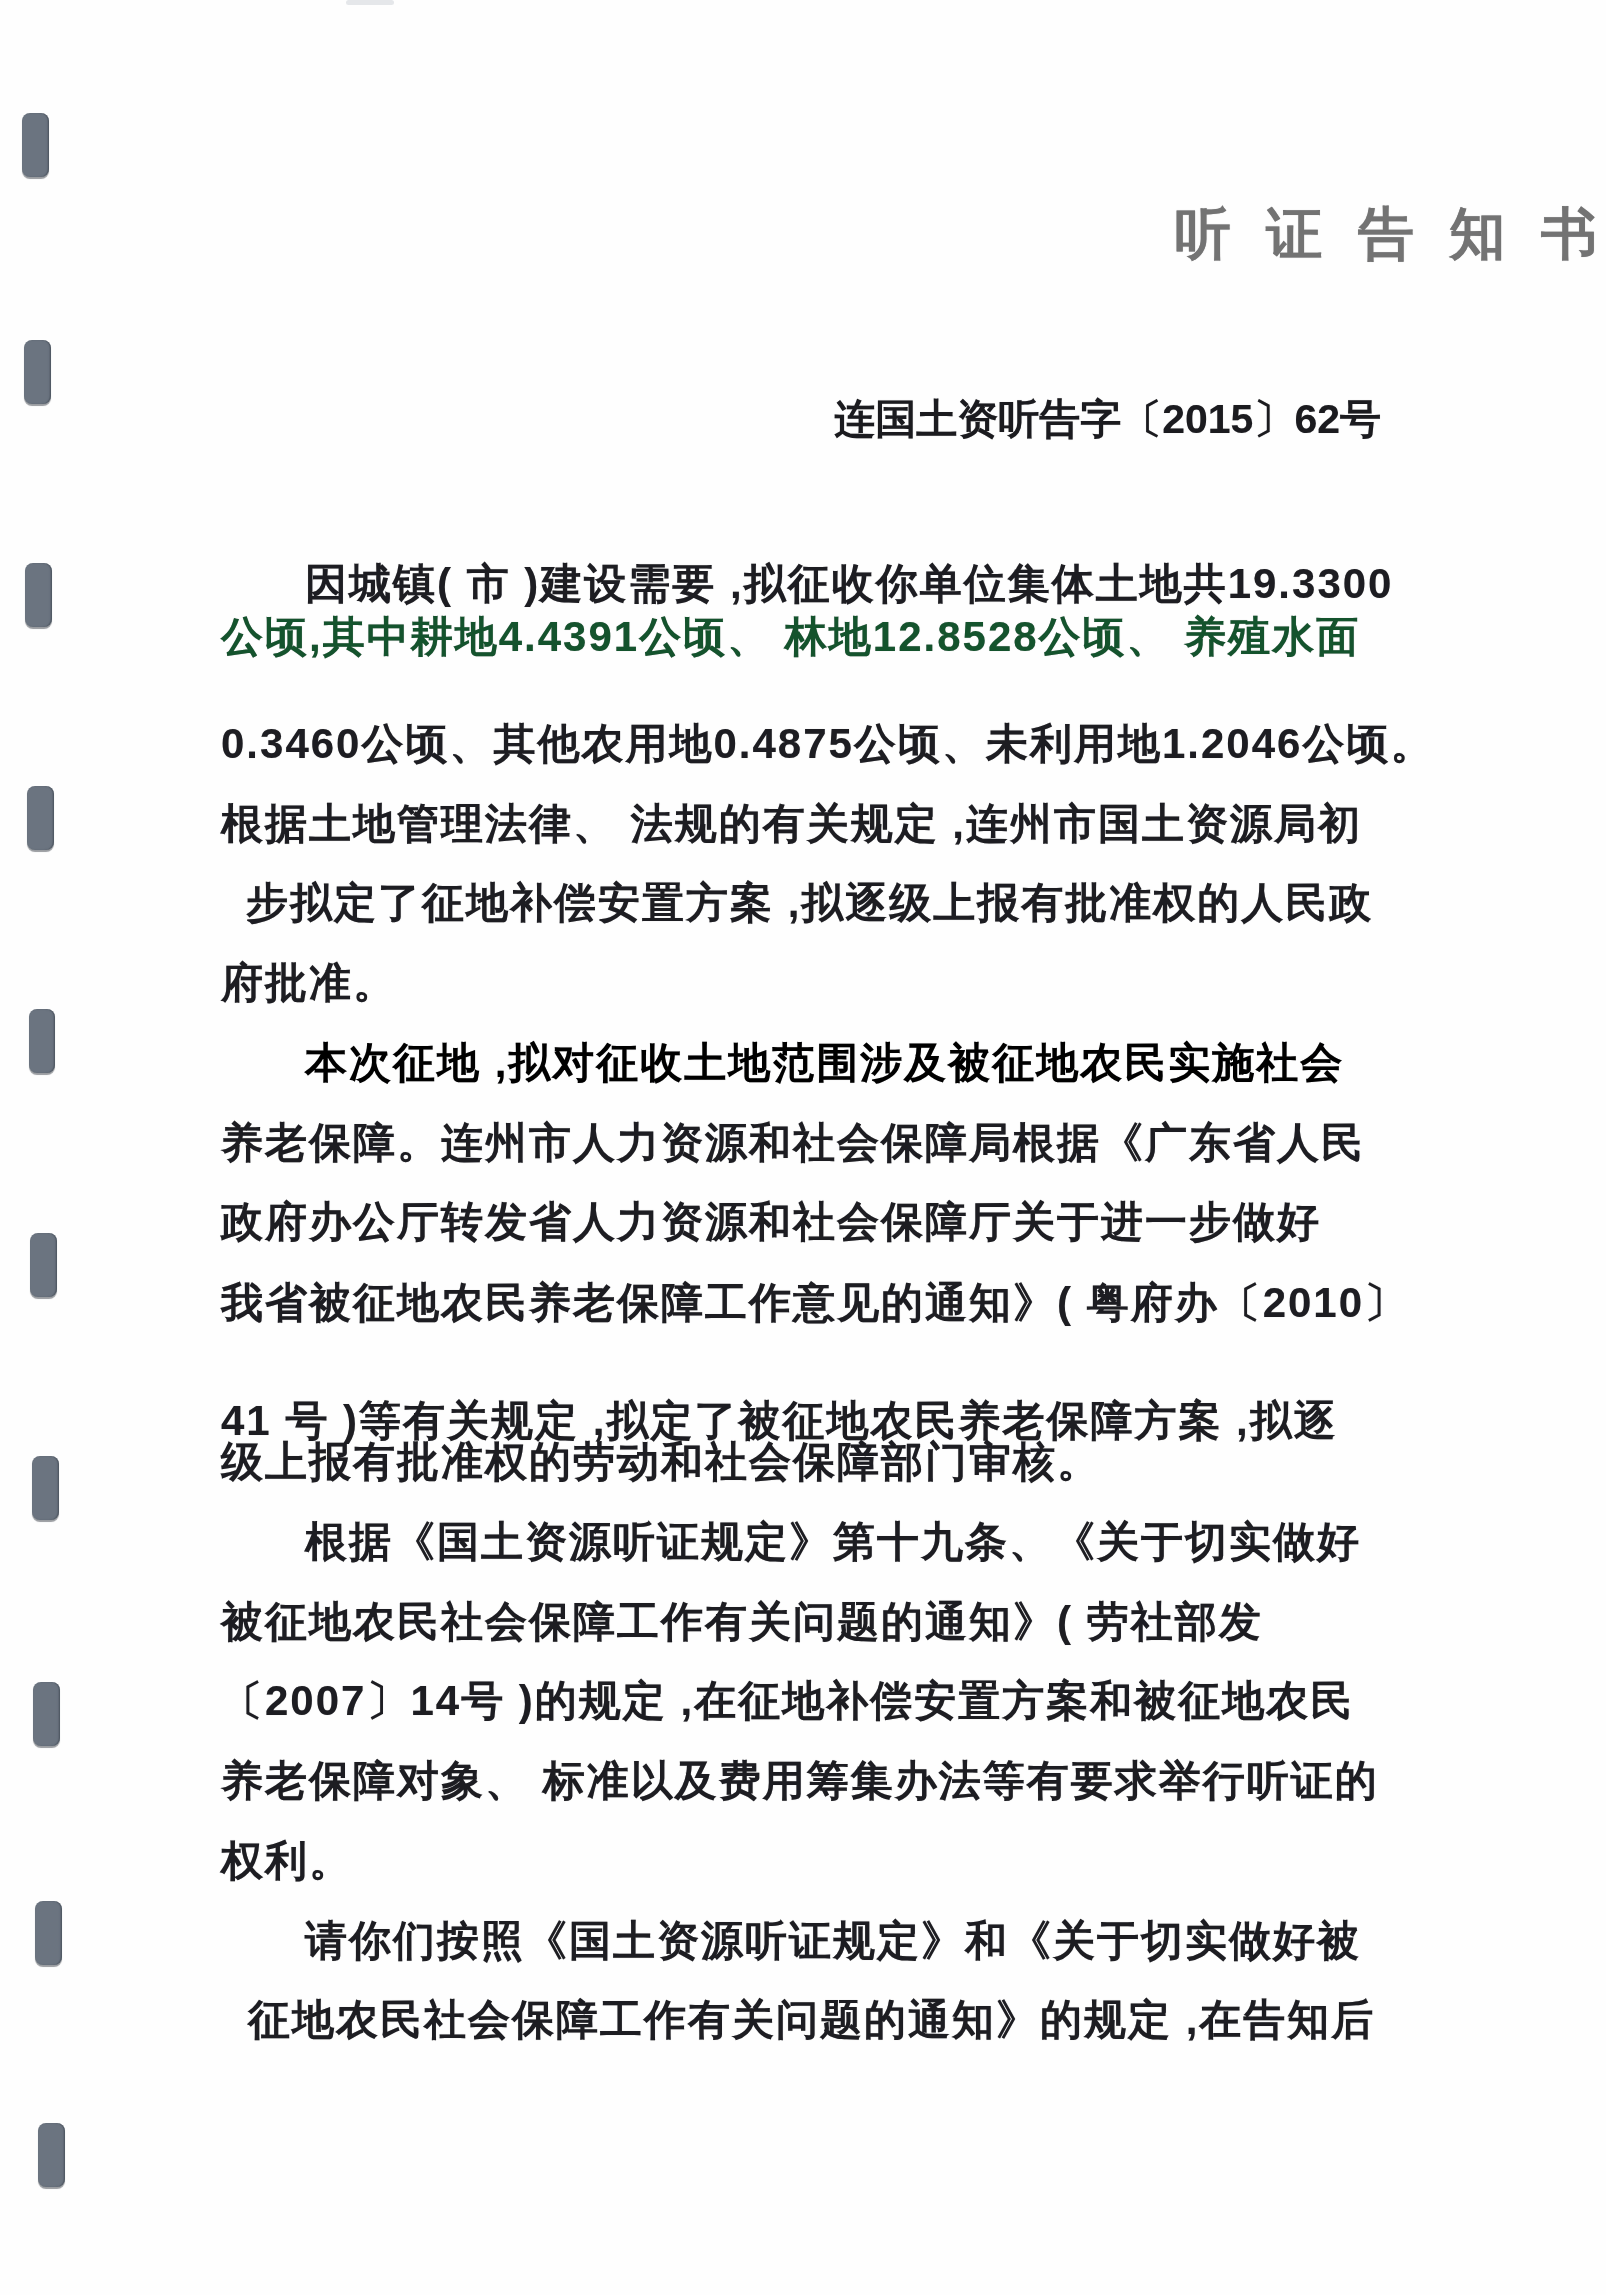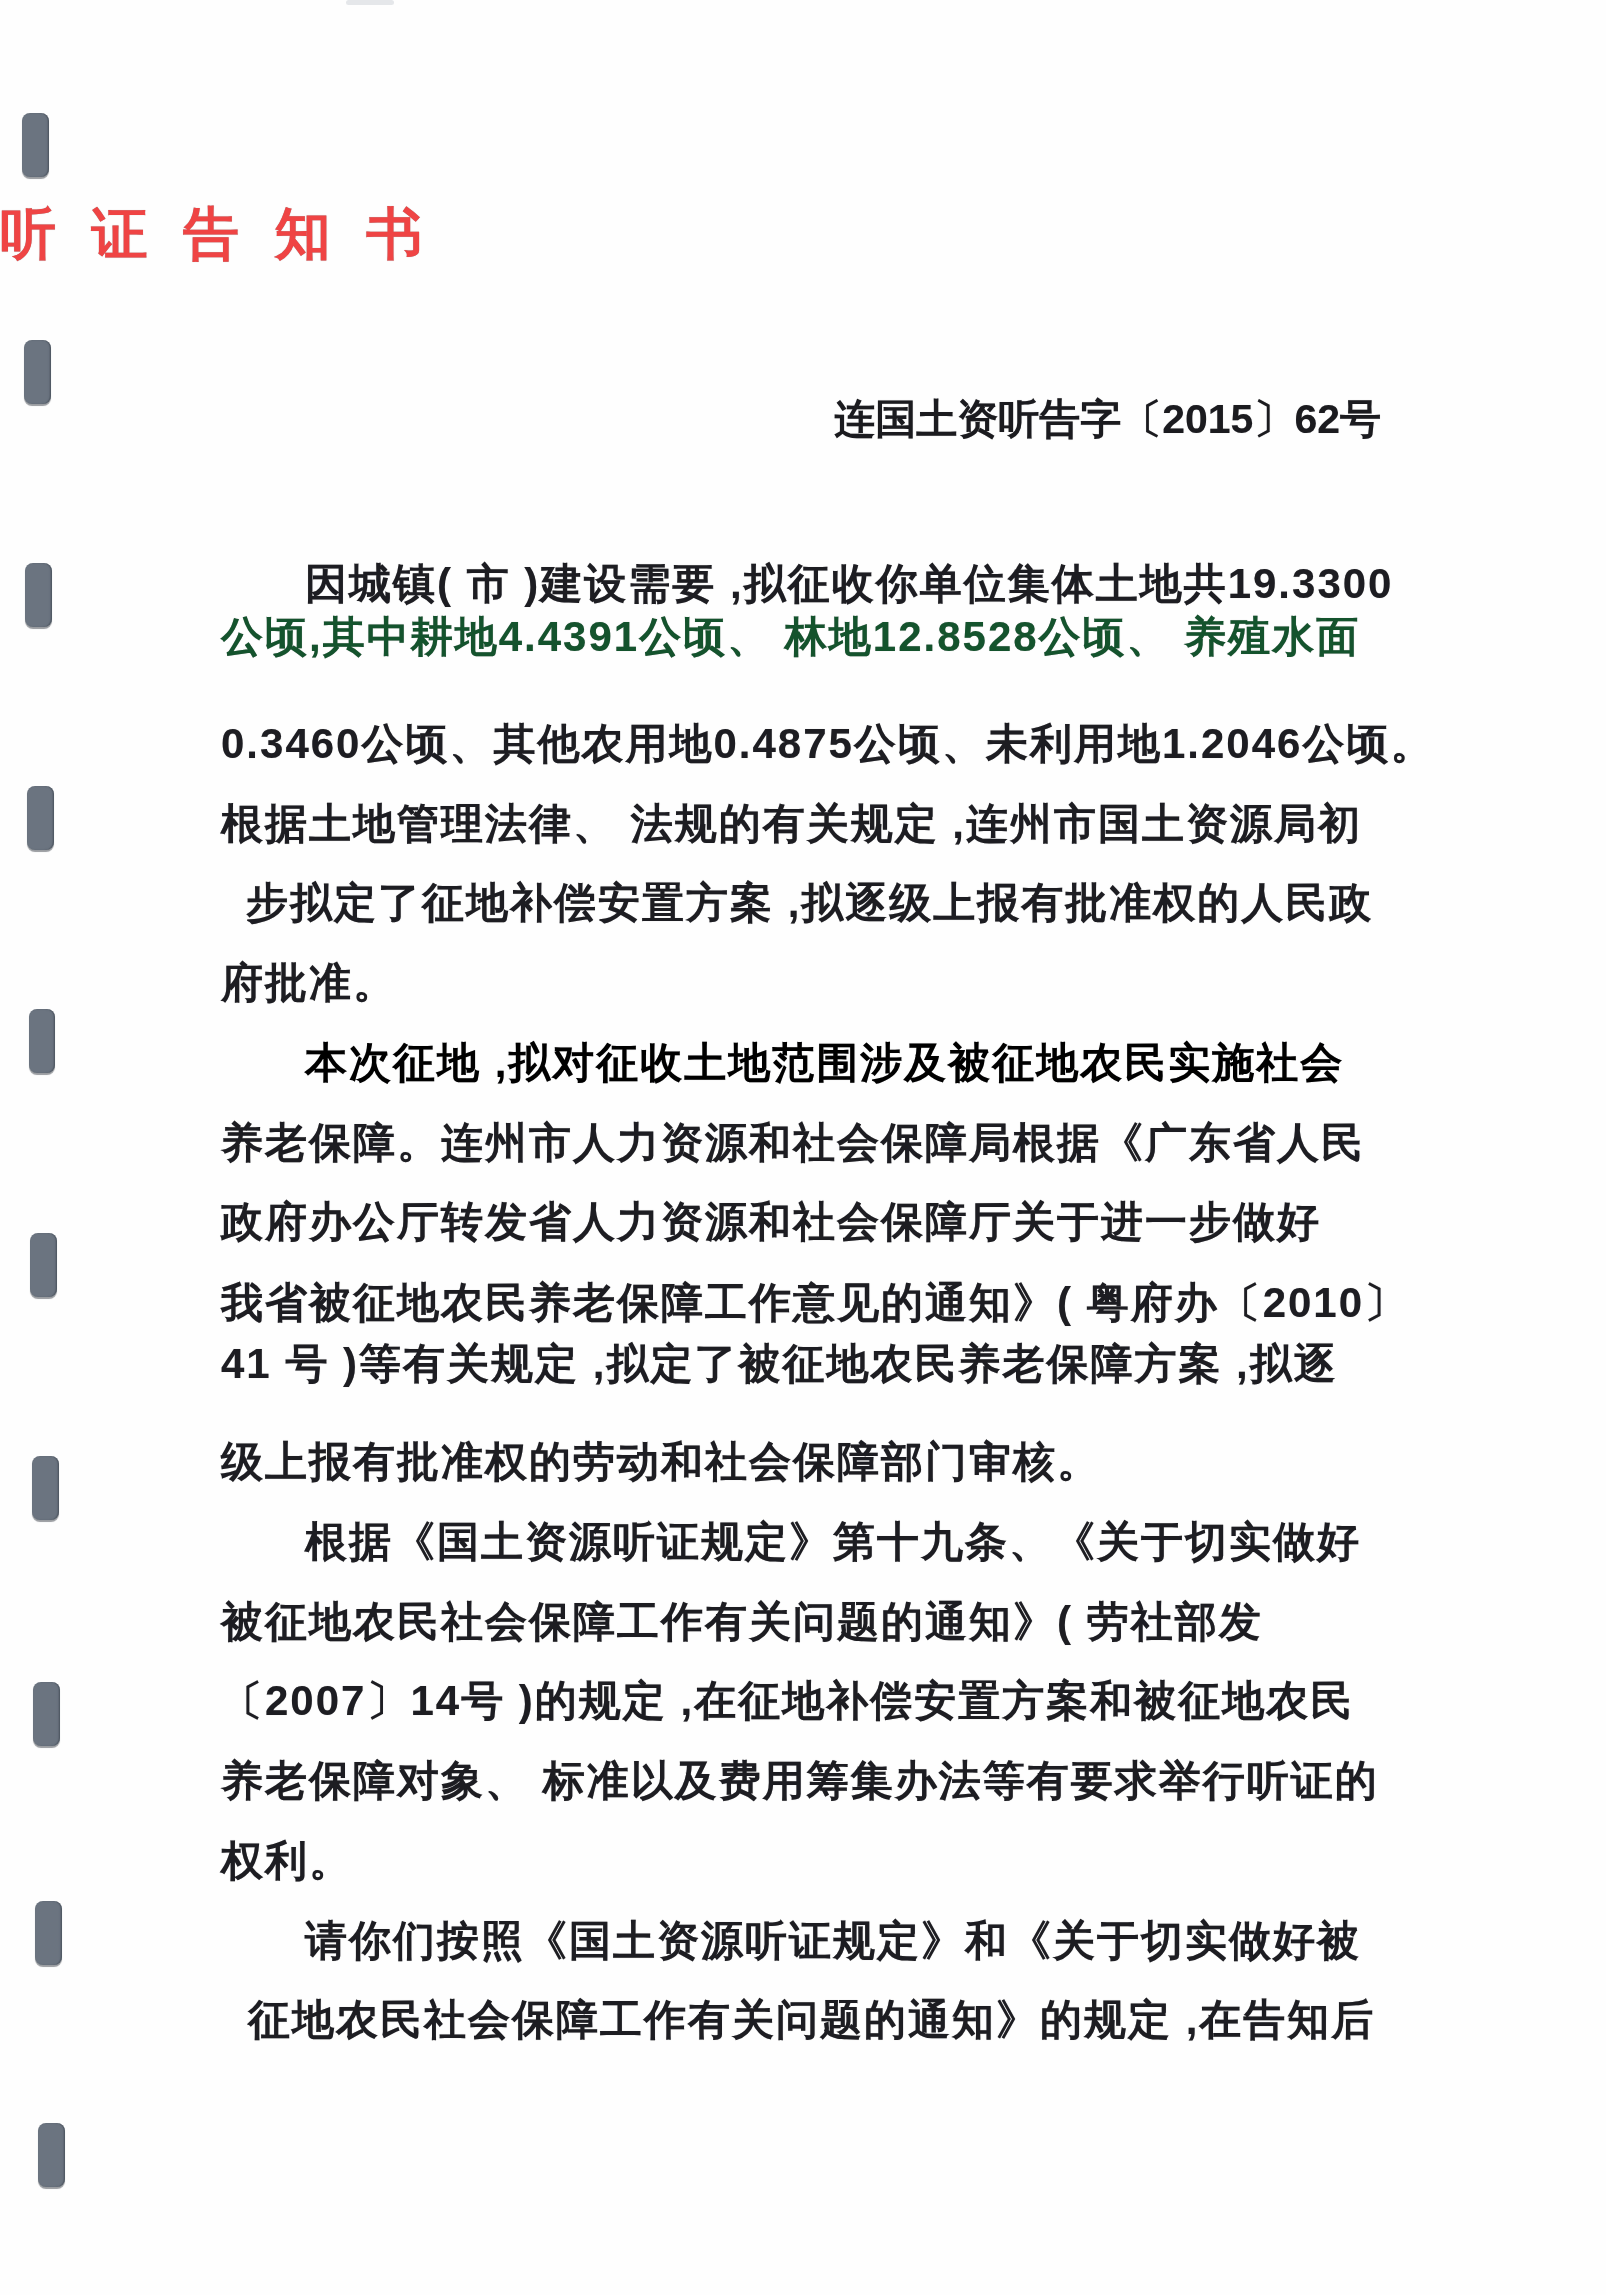--- a/index.html
+++ b/index.html
@@ -15,25 +15,25 @@
     width: 1607px;
     height: 2295px;
     background: #fefefe;
   }
   .title {
     position: absolute;
     top: 197px;
     left: 0;
     width: 1607px;
     margin: 0;
-    text-align: left;
+    text-align: right;
     font-size: 56px;
     font-weight: 700;
     letter-spacing: 10px;
-    color: #ef4444;
+    color: #737373;
     white-space: pre;
     text-shadow: 0 0 0.7px rgba(10,10,14,0.45);
   }
   .docnum {
     position: absolute;
     top: 392px;
     right: 226px;
     font-size: 41px;
     font-weight: 600;
     color: #1b1b1f;
@@ -91,21 +91,21 @@
       <div class="body-line" style="top: 563px; left: 305px; color: rgb(29, 29, 34);">因城镇( 市 )建设需要 ,拟征收你单位集体土地共19.3300</div>
       <div class="body-line" style="top: 616px; left: 221px; color: #14532d;">公顷,其中耕地4.4391公顷、 林地12.8528公顷、 养殖水面</div>
       <div class="body-line" style="top: 723px; left: 221px; color: rgb(29, 29, 34);">0.3460公顷、其他农用地0.4875公顷、未利用地1.2046公顷。</div>
       <div class="body-line" style="top: 803px; left: 221px; color: rgb(29, 29, 34);">根据土地管理法律、 法规的有关规定 ,连州市国土资源局初</div>
       <div class="body-line" style="top: 882px; left: 221px; color: rgb(29, 29, 34); margin-left: 25px;">步拟定了征地补偿安置方案 ,拟逐级上报有批准权的人民政</div>
       <div class="body-line" style="top: 962px; left: 221px; color: rgb(29, 29, 34);">府批准。</div>
       <div class="body-line" style="top: 1042px; left: 305px; color: #000000;">本次征地 ,拟对征收土地范围涉及被征地农民实施社会</div>
       <div class="body-line" style="top: 1122px; left: 221px; color: rgb(29, 29, 34);">养老保障。连州市人力资源和社会保障局根据《广东省人民</div>
       <div class="body-line" style="top: 1201px; left: 221px; color: rgb(29, 29, 34);">政府办公厅转发省人力资源和社会保障厅关于进一步做好</div>
       <div class="body-line" style="top: 1282px; left: 221px; color: rgb(29, 29, 34);">我省被征地农民养老保障工作意见的通知》( 粤府办〔2010〕</div>
-      <div class="body-line" style="top: 1343px; left: 221px; color: rgb(29, 29, 34);">41 号 )等有关规定 ,拟定了被征地农民养老保障方案 ,拟逐</div>
+      <div class="body-line" style="top: 1400px; left: 221px; color: rgb(29, 29, 34);">41 号 )等有关规定 ,拟定了被征地农民养老保障方案 ,拟逐</div>
       <div class="body-line" style="top: 1441px; left: 221px; color: rgb(29, 29, 34);">级上报有批准权的劳动和社会保障部门审核。</div>
       <div class="body-line" style="top: 1521px; left: 305px; color: rgb(29, 29, 34);">根据《国土资源听证规定》第十九条、《关于切实做好</div>
       <div class="body-line" style="top: 1601px; left: 221px; color: rgb(29, 29, 34);">被征地农民社会保障工作有关问题的通知》( 劳社部发</div>
       <div class="body-line" style="top: 1680px; left: 221px; color: rgb(29, 29, 34);">〔2007〕14号 )的规定 ,在征地补偿安置方案和被征地农民</div>
       <div class="body-line" style="top: 1760px; left: 221px; color: rgb(29, 29, 34);">养老保障对象、 标准以及费用筹集办法等有要求举行听证的</div>
       <div class="body-line" style="top: 1840px; left: 221px; color: rgb(29, 29, 34);">权利。</div>
       <div class="body-line" style="top: 1920px; left: 305px; color: rgb(29, 29, 34);">请你们按照《国土资源听证规定》和《关于切实做好被</div>
       <div class="body-line" style="top: 1999px; left: 221px; color: rgb(29, 29, 34); margin-left: 27px;">征地农民社会保障工作有关问题的通知》的规定 ,在告知后</div>
     </div>
   <div id="binding-holes">

